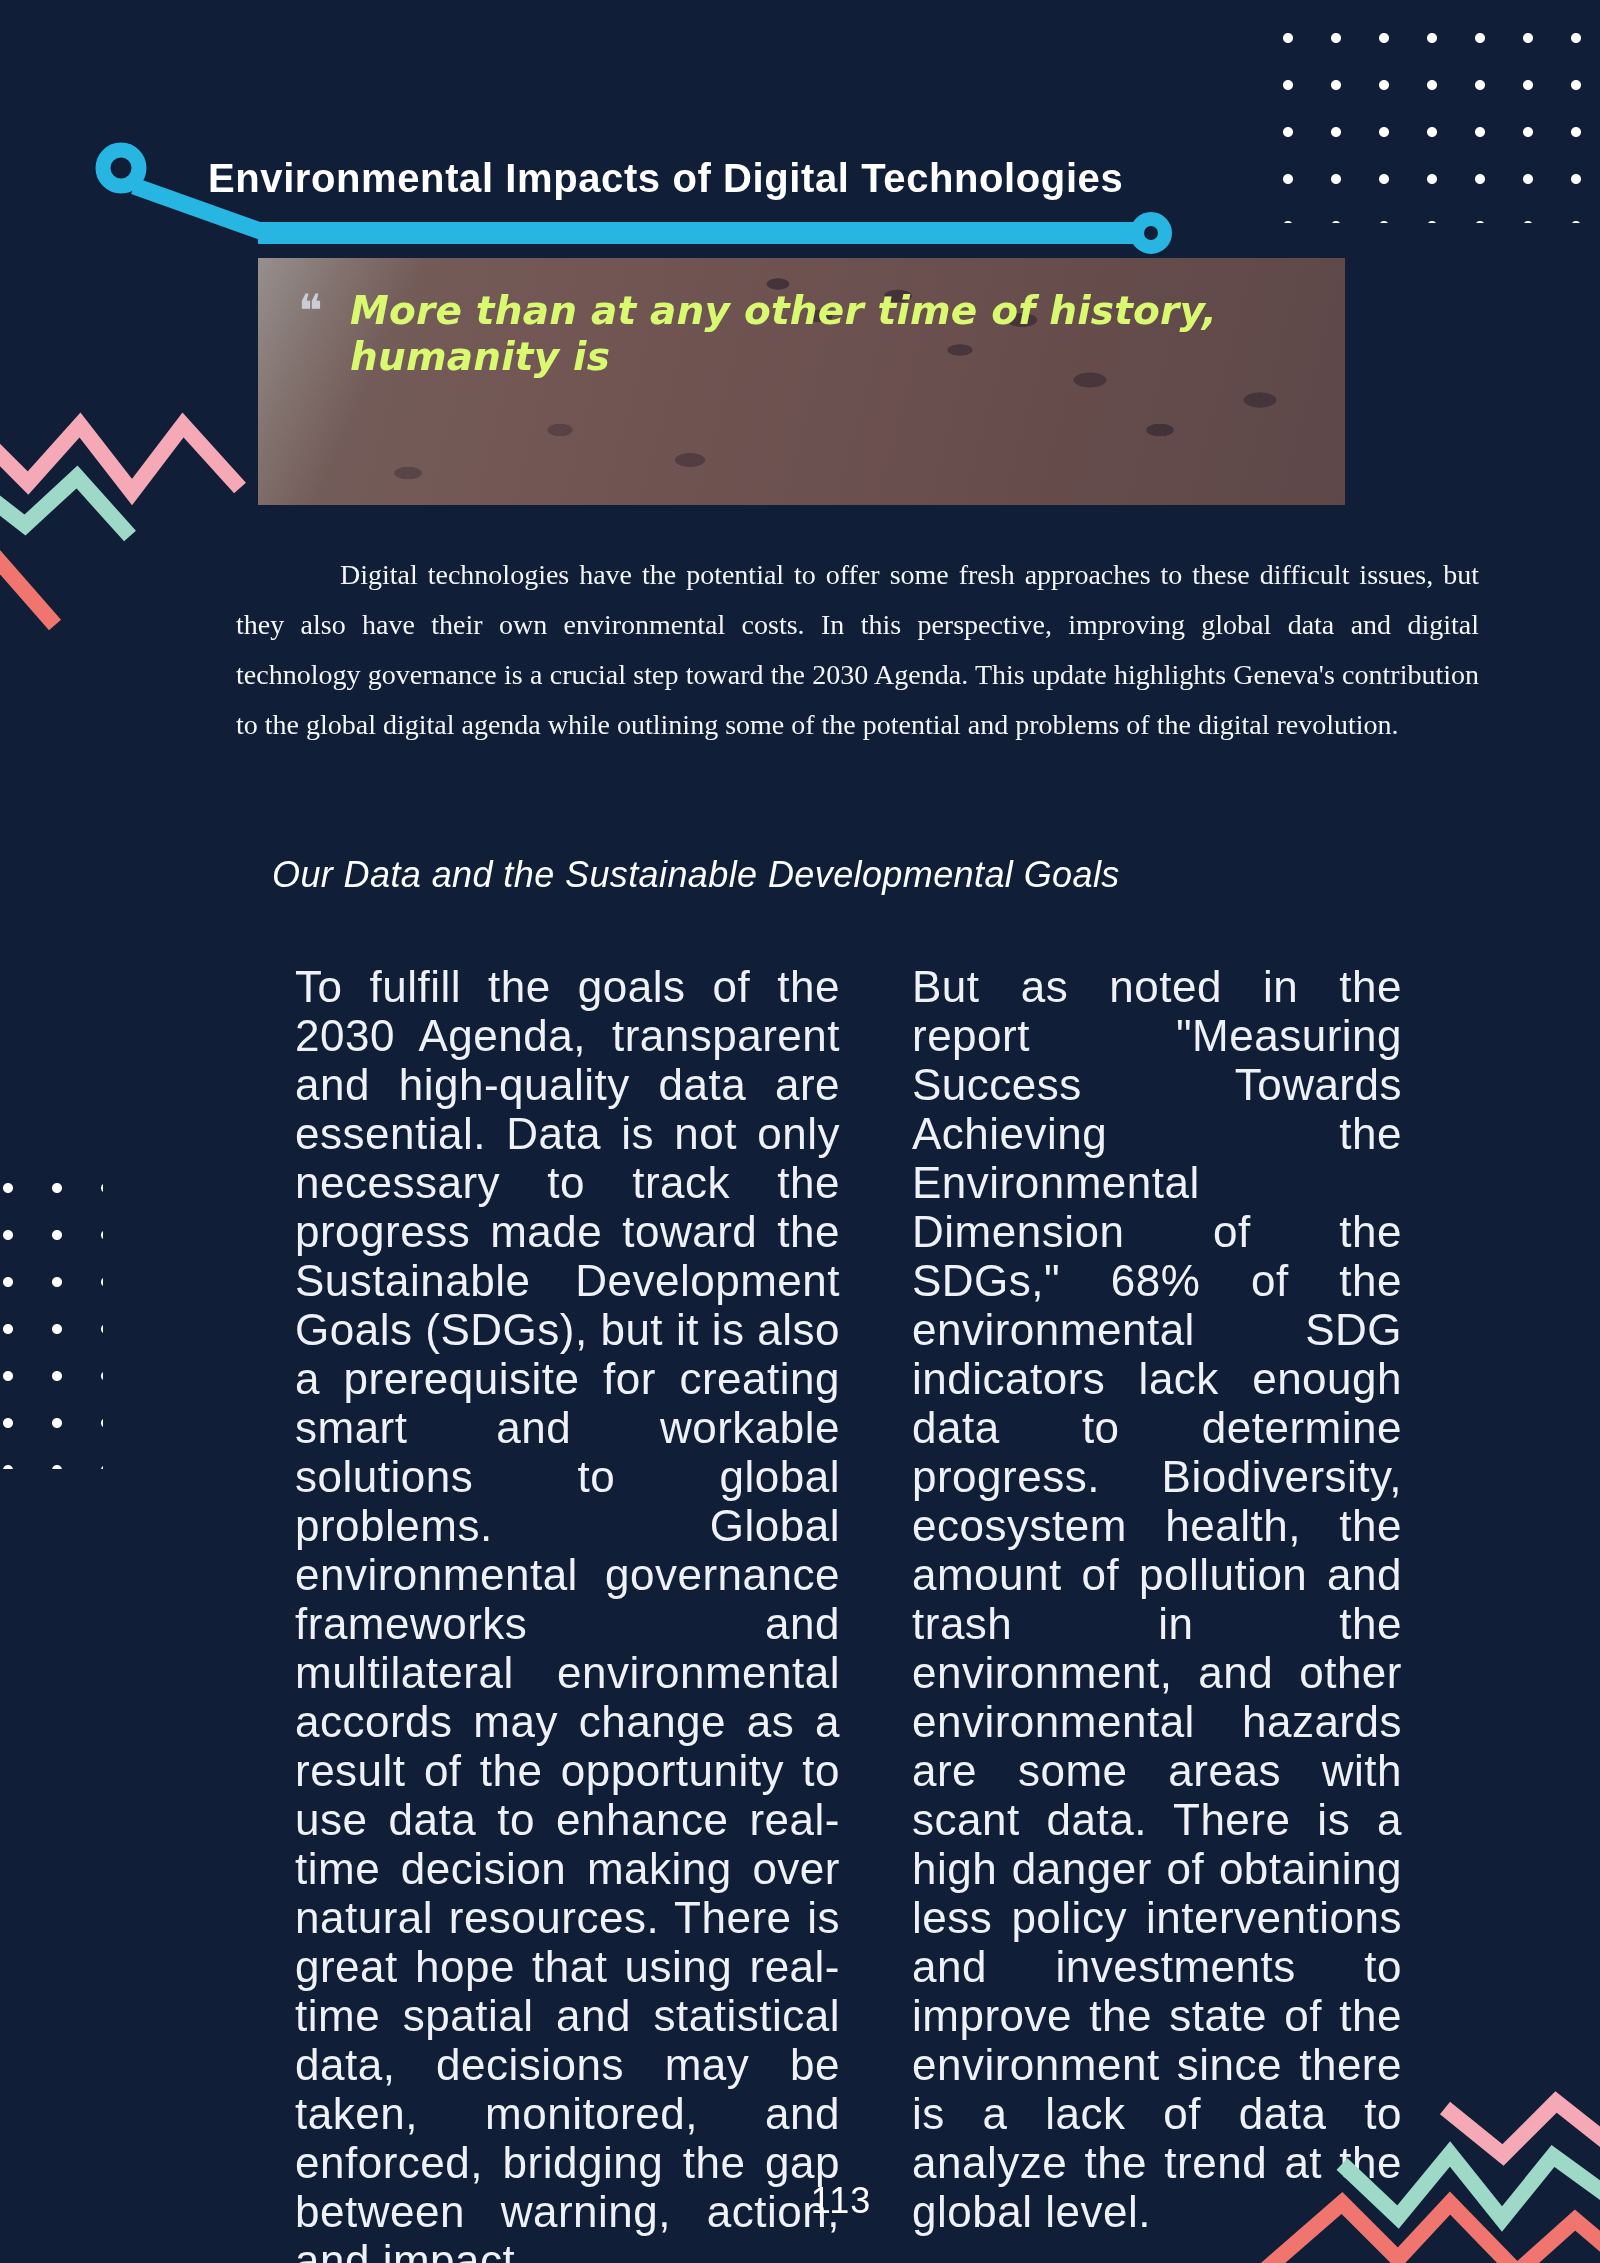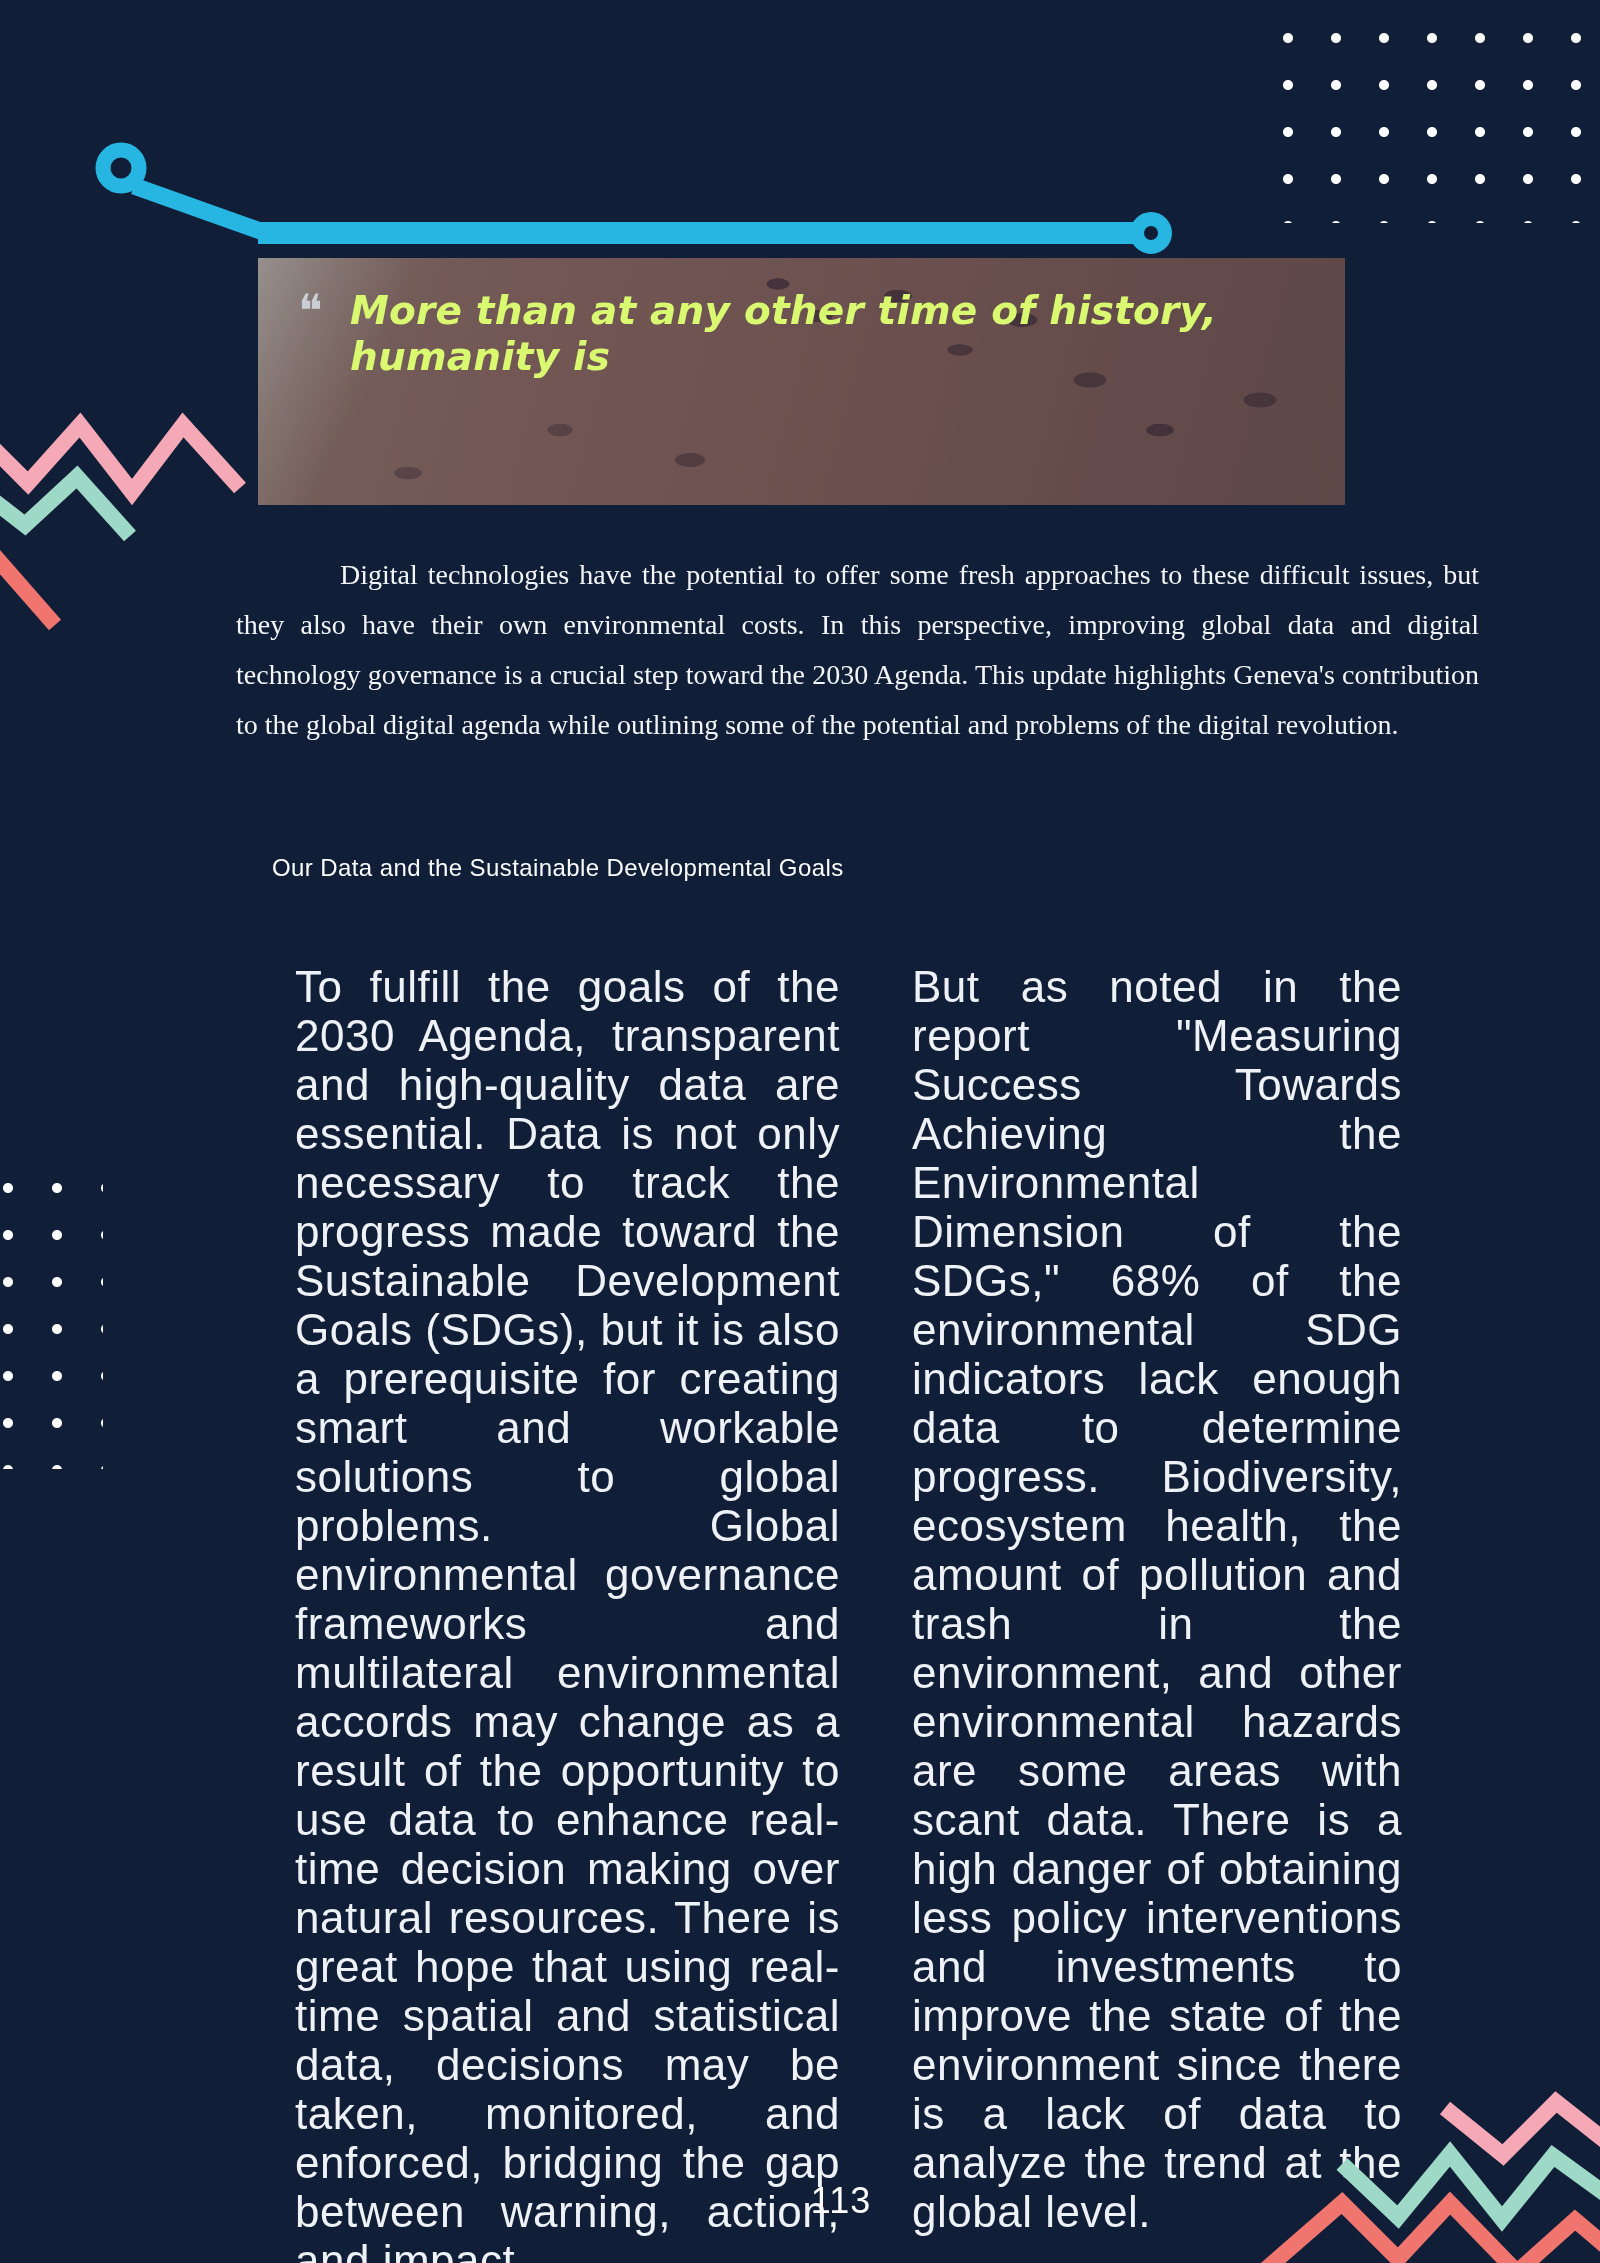--- a/index.html
+++ b/index.html
@@ -50,21 +50,21 @@
   }
   
   #intro{
     position:absolute;left:236px;top:550px;width:1243px;
     font-family:"Liberation Serif",serif;font-size:28px;line-height:50px;
     color:#f3f5f8;text-align:justify;text-align-last:left;text-indent:104px;
   }
   
   #section-heading{
     position:absolute;left:272px;top:854px;
-    font-size:24px;font-weight:500;color:#fdfeff;letter-spacing:0.4px;white-space:nowrap;
+    font-size:36px;font-weight:500;color:#fdfeff;letter-spacing:0.4px;white-space:nowrap;font-style:italic;
   }
   .col{
     position:absolute;top:962px;
     font-size:44px;line-height:49px;letter-spacing:0.5px;color:#eef1f6;
     text-align:justify;text-align-last:left;
   }
   #col-left{left:295px;width:545px;}
   #col-right{left:912px;width:490px;}
   
   .deco{position:absolute;pointer-events:none;}
@@ -83,20 +83,21 @@
 
   <div id="dots-top-right" class="dot-grid"></div>
 
   <svg id="header-connector" width="1600" height="320" viewBox="0 0 1600 320">
     <circle cx="121" cy="168" r="18" fill="none" stroke="#27b5e2" stroke-width="15"></circle>
     <line x1="134" y1="186" x2="266" y2="233" stroke="#27b5e2" stroke-width="17"></line>
     <line x1="258" y1="233" x2="1141" y2="233" stroke="#27b5e2" stroke-width="22"></line>
     <circle cx="1151" cy="233" r="14" fill="none" stroke="#27b5e2" stroke-width="14"></circle>
   </svg>
 
+  <div id="page-title">Environmental Impacts of Digital Technologies</div>
 
   <div id="banner">
     <div id="quote-mark">❝</div>
     <div id="quote-text">
       <div>More than at any other time of history, humanity is</div>
     </div>
   </div>
 
   <svg id="zigzag-left" class="deco" width="260" height="235" viewBox="0 0 260 235">
     <polyline points="-15,32 28,75 80,17 132,84 183,17 240,80" fill="none" stroke="#f5a8b5" stroke-width="16"></polyline>

